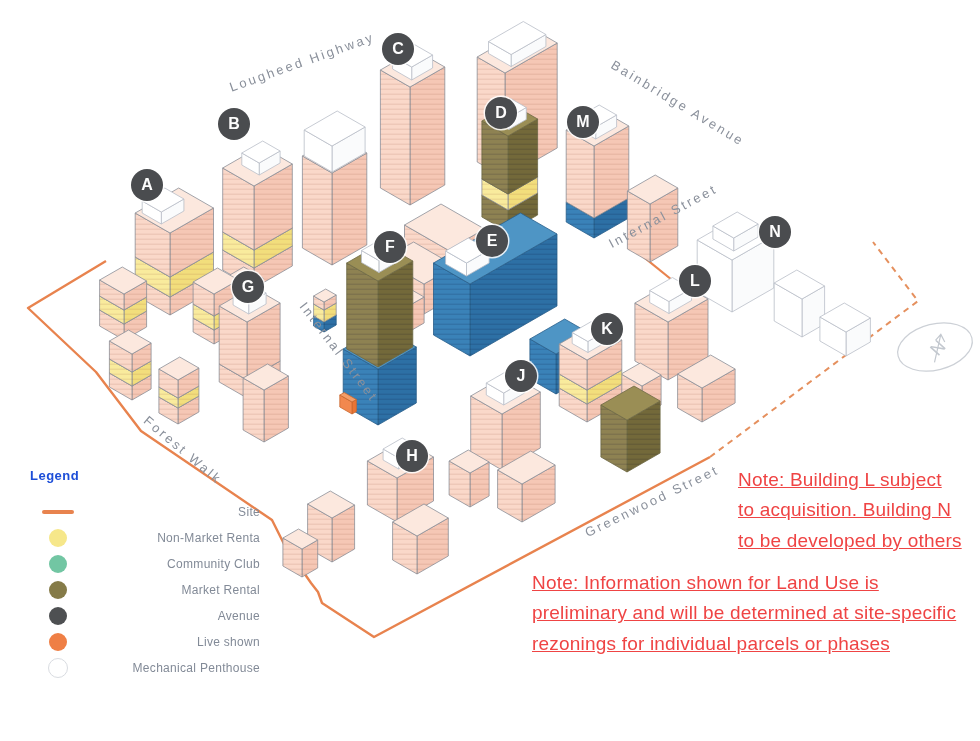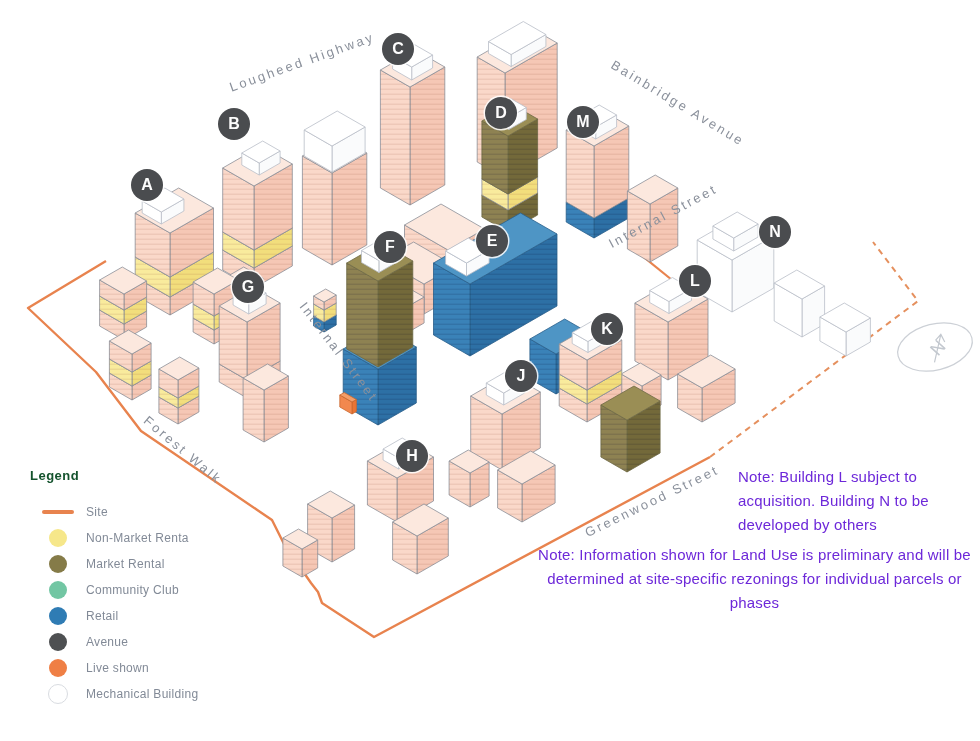--- a/index.html
+++ b/index.html
@@ -10,30 +10,30 @@
     position:absolute; color:#8a909b; font-size:13px; letter-spacing:2.6px;
     white-space:nowrap; transform:translate(-50%,-50%); font-weight:400;
   }
   .badge{
     position:absolute; width:32px; height:32px; border-radius:50%;
     background:#4a4c4f; color:#fdfdfd; font-weight:bold; font-size:16px;
     display:flex; align-items:center; justify-content:center;
     transform:translate(-50%,-50%); box-shadow:0 0 0 1.5px rgba(255,255,255,.85);
   }
   .legend{position:absolute; left:30px; top:468px; width:230px;}
-  .legend-title{font-size:13px; font-weight:bold; color:#14532d; letter-spacing:.5px; margin-bottom:16px;}
-  .legend-item{display:flex; align-items:center; height:26px;}
+  .legend-title{font-size:13px; font-weight:bold; color:#1d4ed8; letter-spacing:.5px; margin-bottom:16px;}
+  .legend-item{display:flex; align-items:center; height:26px;justify-content:space-between;}
   .legend-swatch{width:56px; display:flex; justify-content:center; align-items:center; flex:0 0 56px;}
   .sw-circle{width:18px;height:18px;border-radius:50%;}
   .sw-line{width:32px;height:4px;border-radius:2px;}
   .sw-outline{border:1px solid #d9dce1;}
   .legend-label{font-size:12px; color:#828a97; letter-spacing:.3px;}
-  .note{position:absolute; color:#6d28d9; font-size:15px; line-height:1.6; letter-spacing:.2px;}
+  .note{position:absolute; color:#ef4444; font-size:19px; line-height:1.6; letter-spacing:.2px;text-decoration:underline;}
   .note-1{left:738px; top:465px; width:225px;}
-  .note-2{left:532px; top:543px; width:445px;text-align:center;}
+  .note-2{left:532px; top:568px; width:445px;}
 </style>
 </head>
 <body>
 
 <div class="stage">
 
   <svg class="massing" width="980" height="741" viewBox="0 0 980 741">
     <defs>
       <pattern id="fl-warm" width="6" height="5" patternUnits="userSpaceOnUse">
         <path d="M0 4.2 H6" stroke="rgba(150,90,60,0.18)" stroke-width="1"></path>
@@ -437,52 +437,46 @@
           <span class="legend-label">Site</span>
         </div>
         <div class="legend-item">
           <span class="legend-swatch">
             <span class="sw-circle" style="background: rgb(246, 231, 138);"></span>
           </span>
           <span class="legend-label">Non-Market Renta</span>
         </div>
         <div class="legend-item">
           <span class="legend-swatch">
+            <span class="sw-circle" style="background: rgb(114, 198, 163);"></span>
+          </span>
+          <span class="legend-label">Community Club</span>
+        </div>
+        <div class="legend-item">
+          <span class="legend-swatch">
             <span class="sw-circle" style="background: rgb(133, 123, 72);"></span>
           </span>
           <span class="legend-label">Market Rental</span>
         </div>
         <div class="legend-item">
           <span class="legend-swatch">
-            <span class="sw-circle" style="background: rgb(114, 198, 163);"></span>
-          </span>
-          <span class="legend-label">Community Club</span>
-        </div>
-        <div class="legend-item">
-          <span class="legend-swatch">
-            <span class="sw-circle" style="background: rgb(47, 124, 180);"></span>
-          </span>
-          <span class="legend-label">Retail</span>
-        </div>
-        <div class="legend-item">
-          <span class="legend-swatch">
             <span class="sw-circle" style="background: rgb(78, 80, 82);"></span>
           </span>
           <span class="legend-label">Avenue</span>
         </div>
         <div class="legend-item">
           <span class="legend-swatch">
             <span class="sw-circle" style="background: rgb(239, 127, 69);"></span>
           </span>
           <span class="legend-label">Live shown</span>
         </div>
         <div class="legend-item">
           <span class="legend-swatch">
             <span class="sw-circle sw-outline" style="background: rgb(255, 255, 255);"></span>
           </span>
-          <span class="legend-label">Mechanical Building</span>
+          <span class="legend-label">Mechanical Penthouse</span>
         </div>
       </div>
   </div>
 
   <div class="note note-1">Note: Building L subject to acquisition. Building N to be developed by others</div>
   <div class="note note-2">Note: Information shown for Land Use is preliminary and will be determined at site-specific rezonings for individual parcels or phases</div>
 </div>
 
 </body></html>

